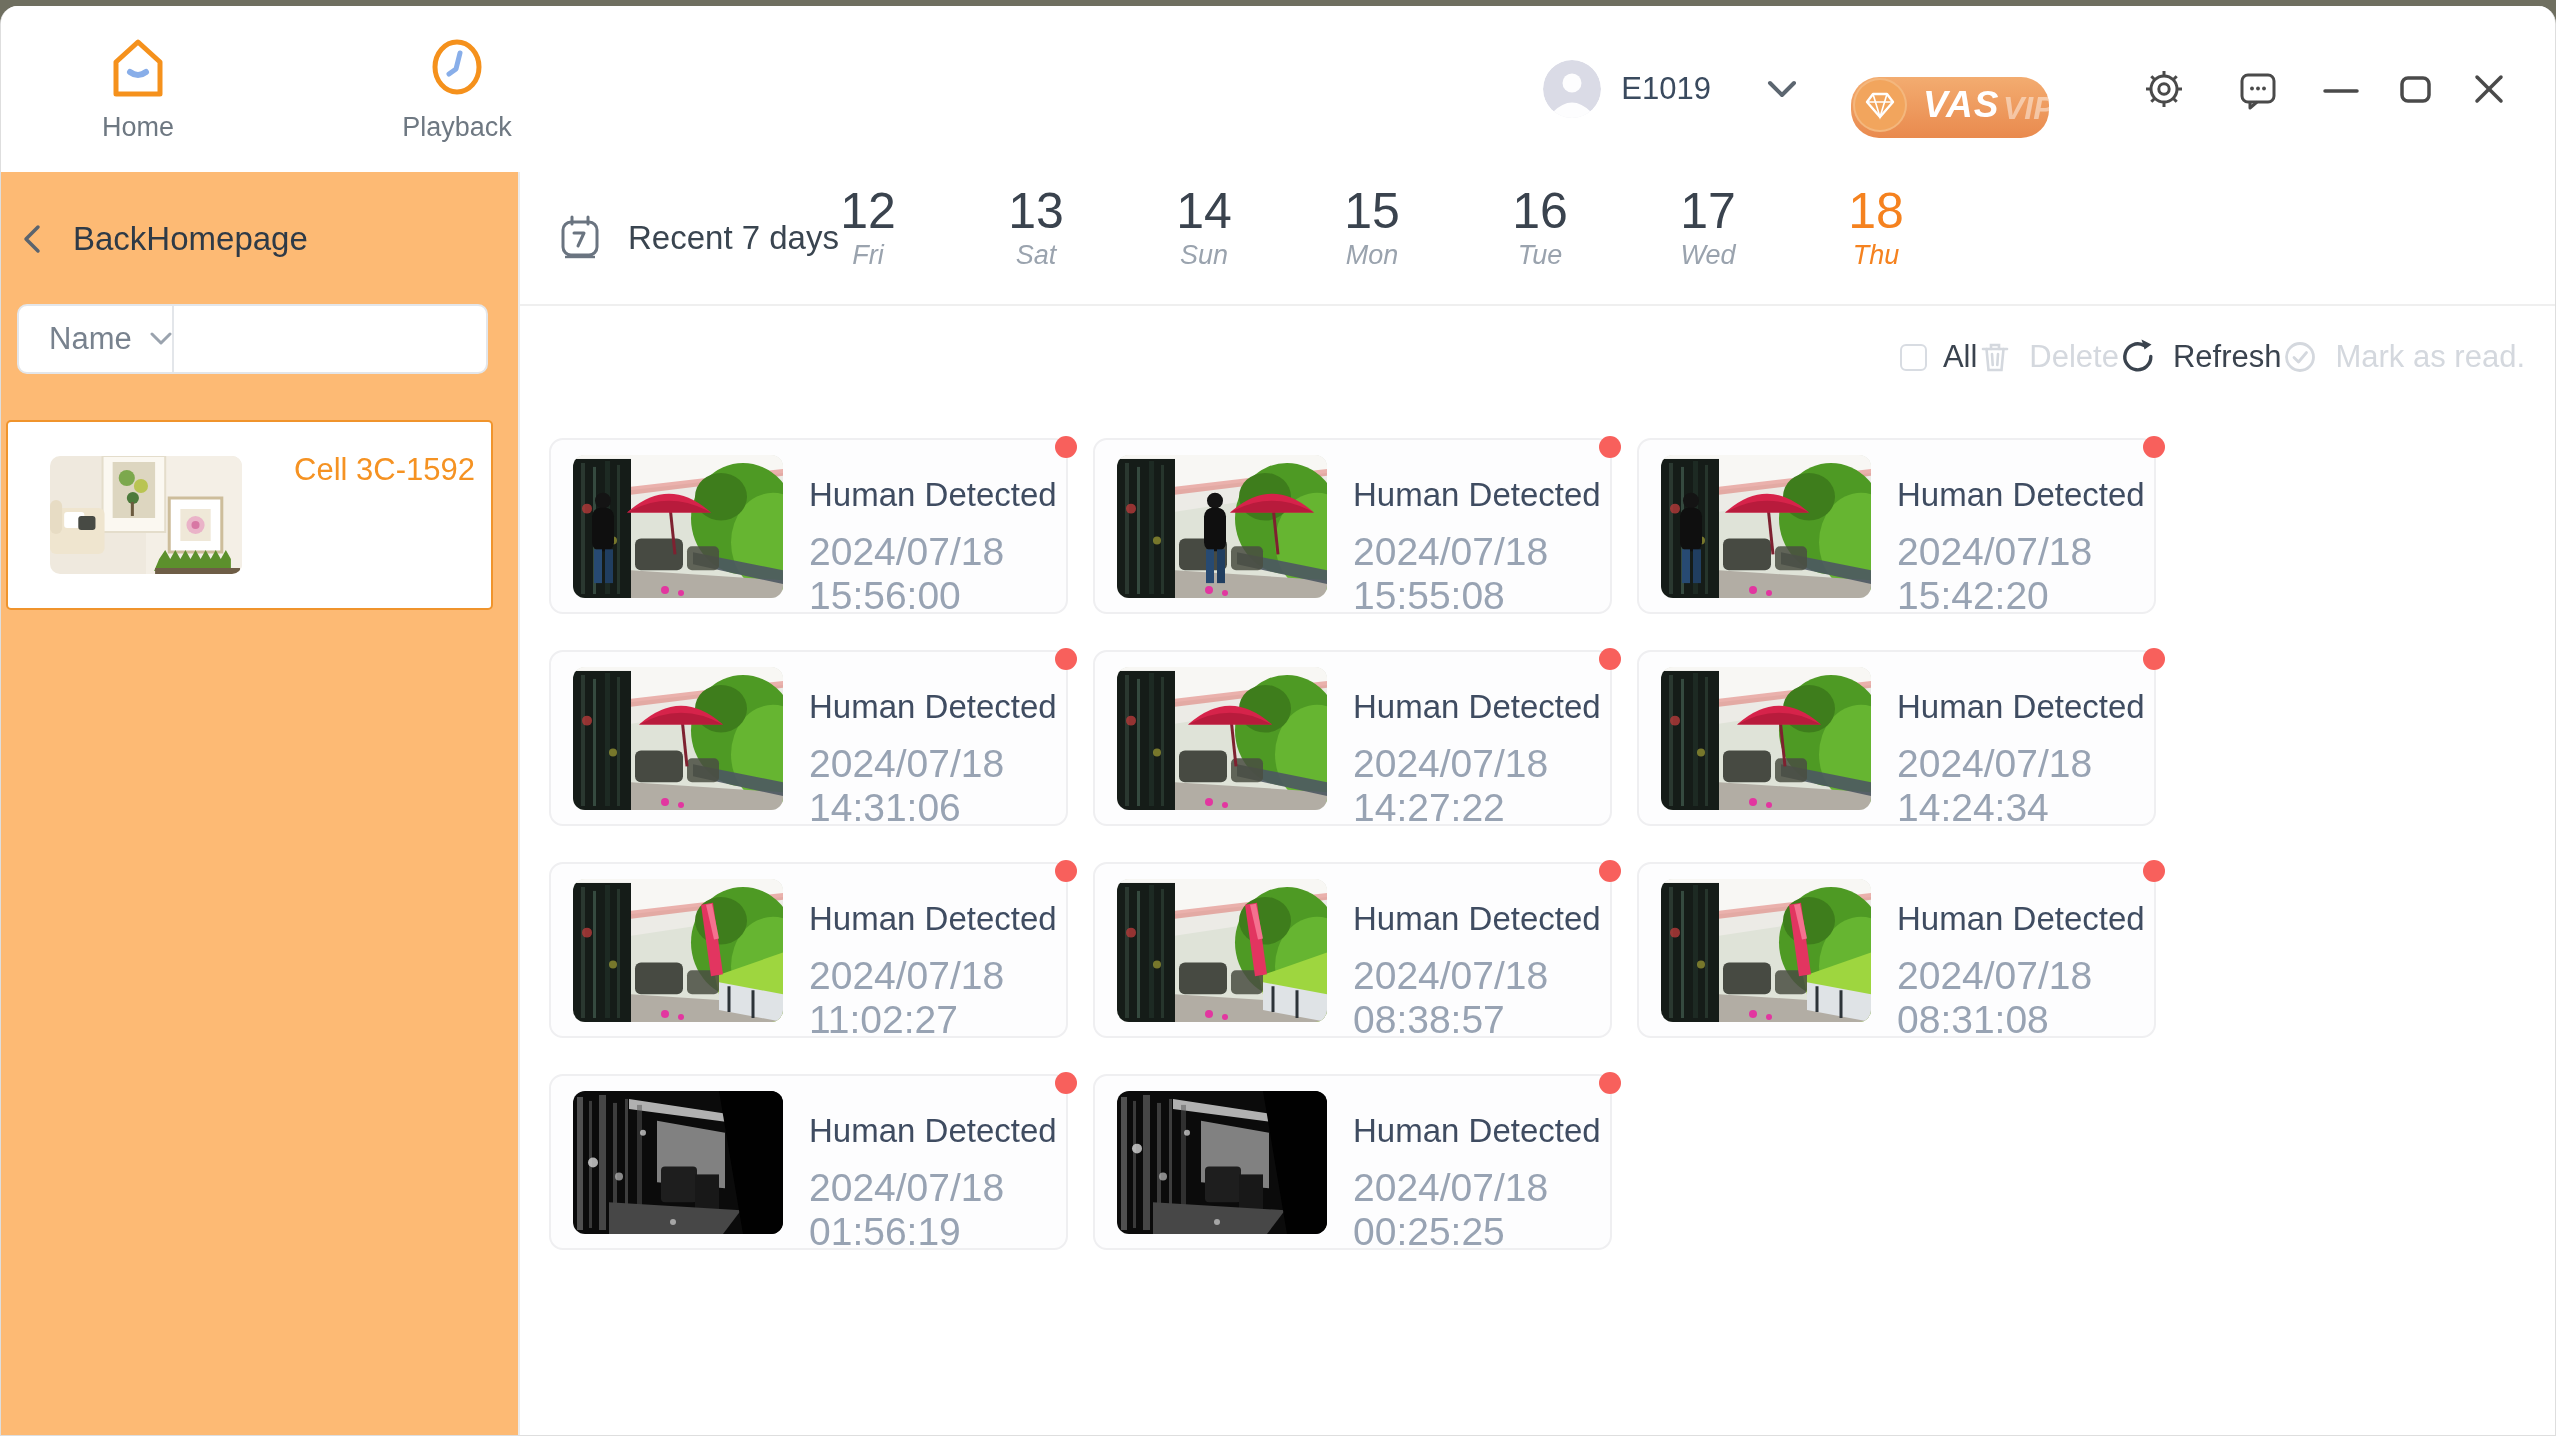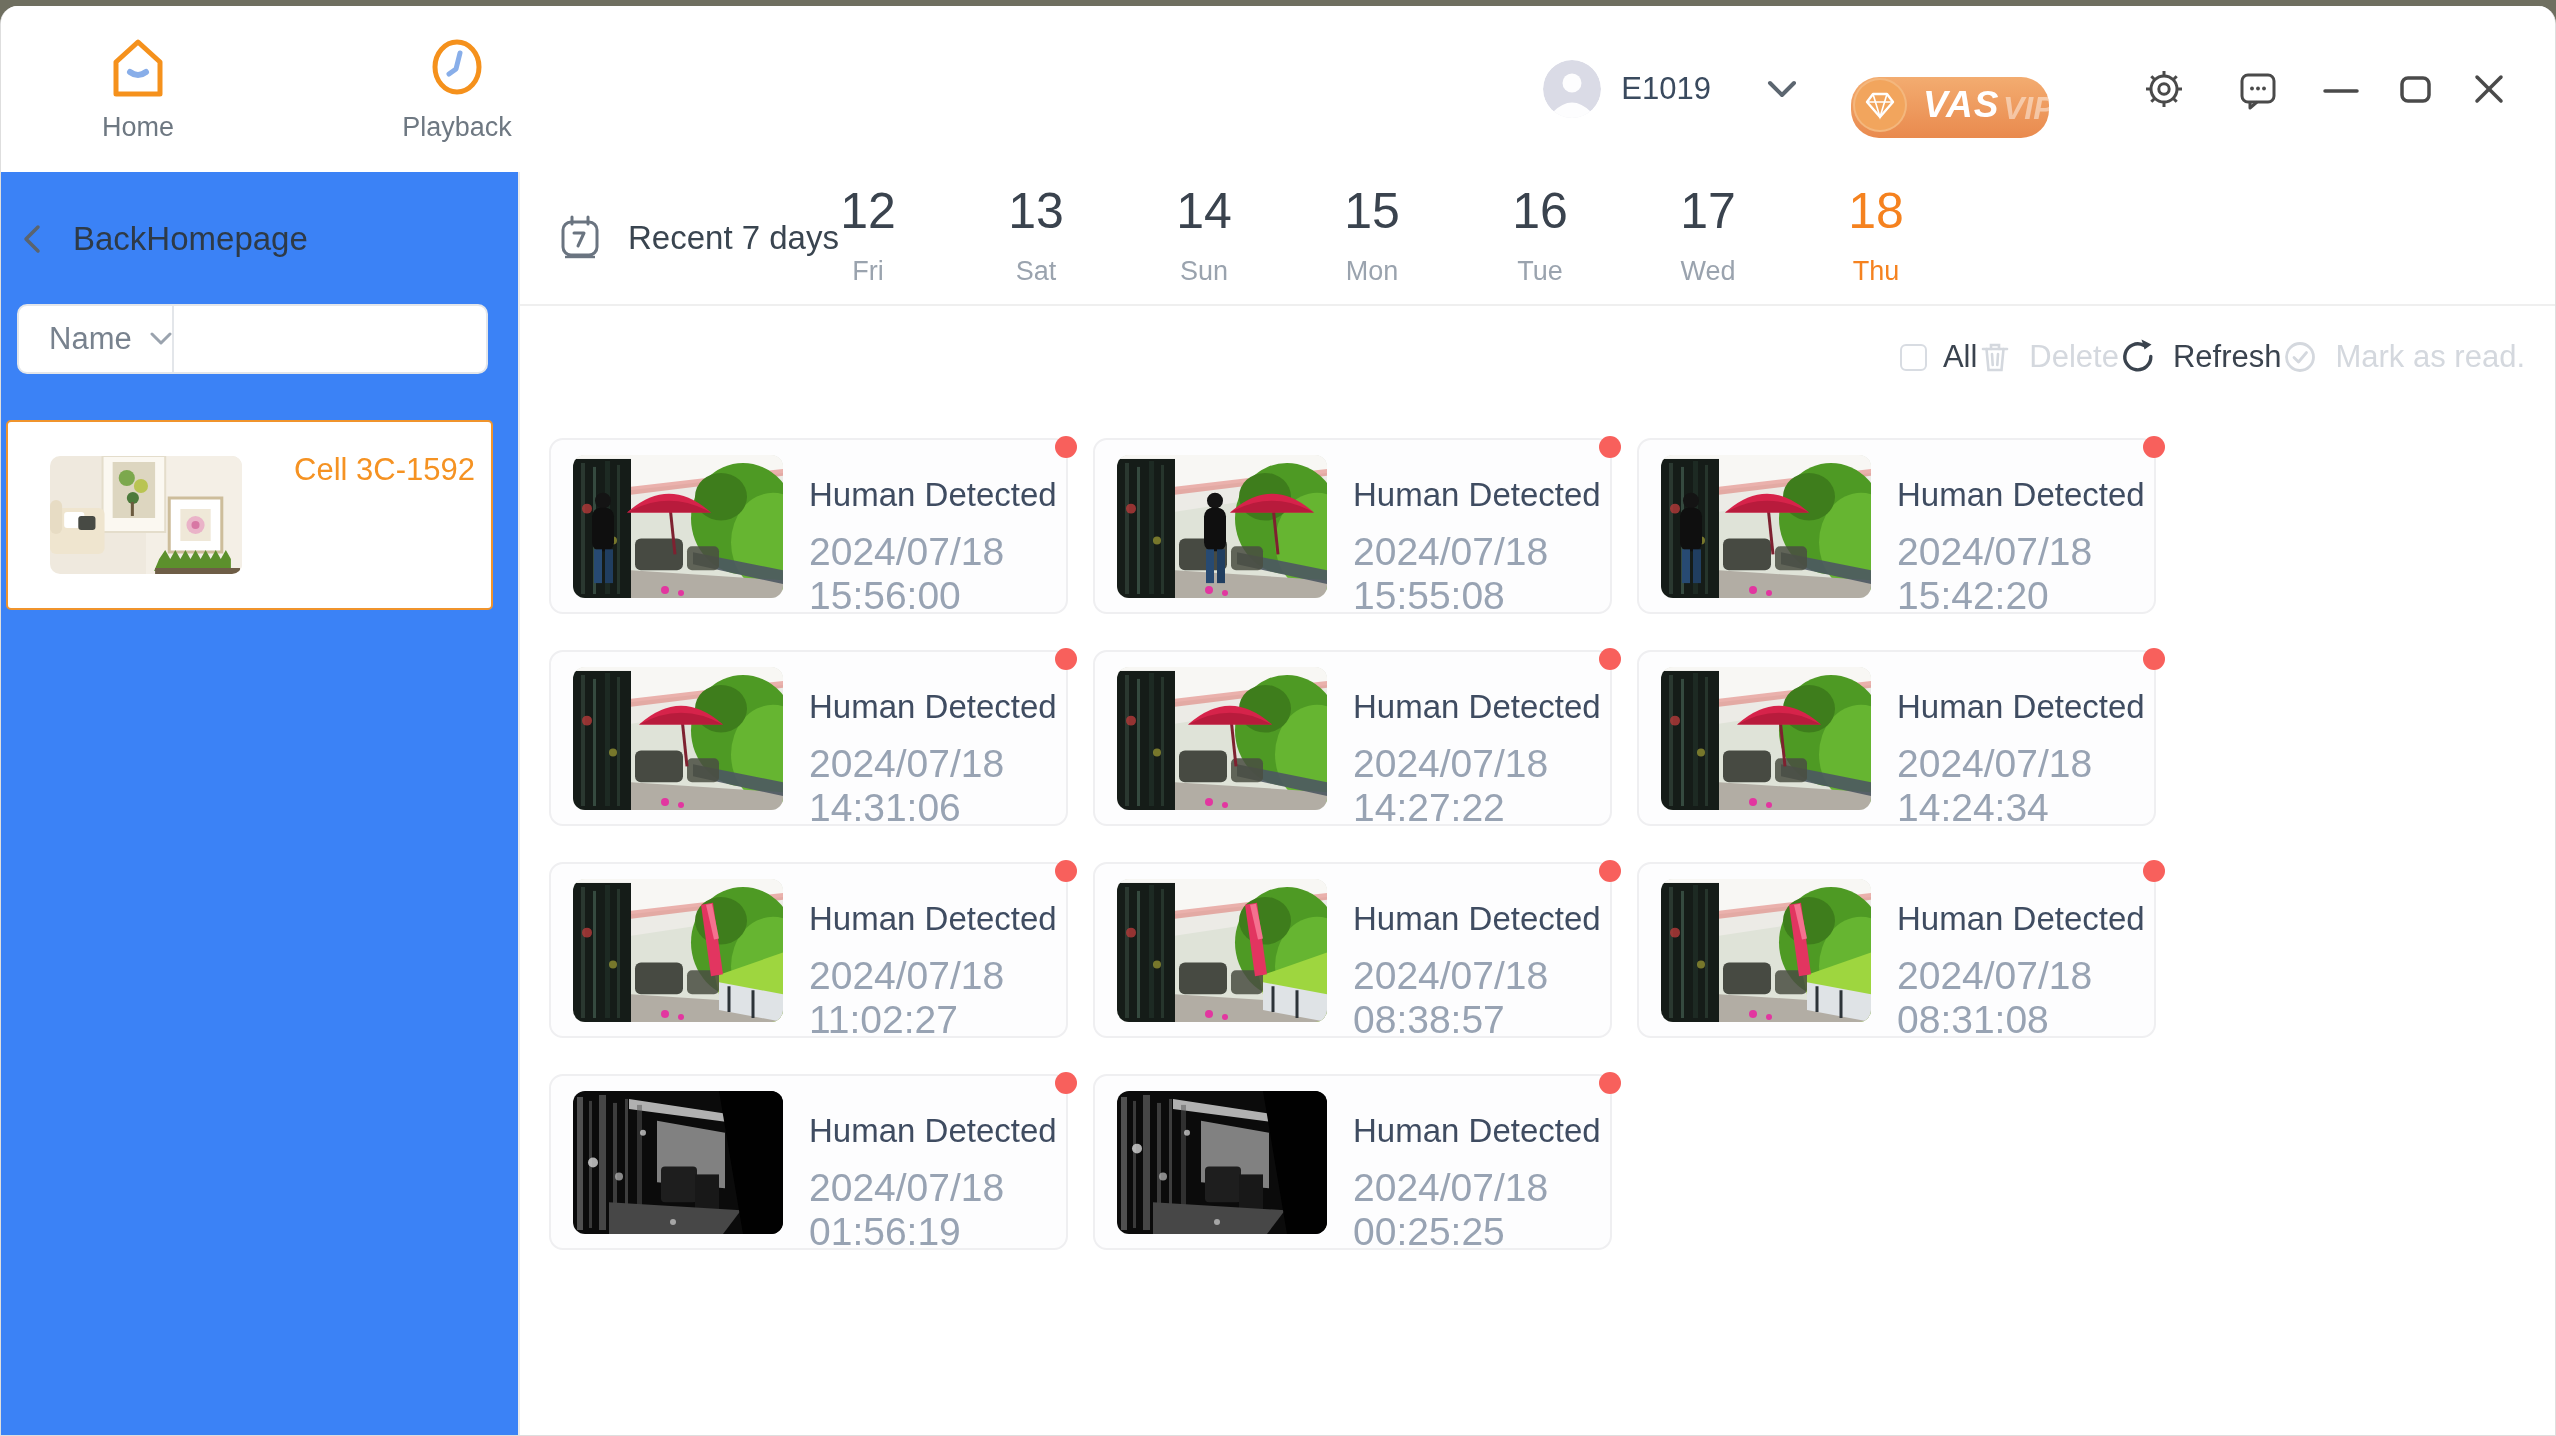--- a/index.html
+++ b/index.html
@@ -22,21 +22,21 @@
     background:linear-gradient(180deg,#f3ac70,#e98a4e);overflow:hidden;display:flex;align-items:center;margin-top:36px;}
   .vas-circle{position:absolute;left:2px;top:1px;width:54px;height:54px;border-radius:50%;
     background:#f2a55d;border:2px solid #fff3;display:flex;align-items:center;justify-content:center;box-sizing:border-box;}
   .vas-label{position:absolute;left:72px;top:7px;font-size:37px;font-weight:bold;font-style:italic;color:#fff;letter-spacing:1px;}
   .vas-suffix{position:absolute;left:152px;top:13px;font-size:32px;font-weight:bold;font-style:italic;color:rgba(255,255,255,.45);}
   .sys-icon{margin-left:48px;display:flex;cursor:pointer;}
   .sys-icon.first{margin-left:92px;}
 
   
   .content{position:absolute;top:166px;left:0;right:0;bottom:0;}
-  .sidebar{position:absolute;left:0;top:0;bottom:0;width:517px;border-right:2px solid #ebebeb;background:#3b82f6;text-decoration:underline;}
+  .sidebar{position:absolute;left:0;top:0;bottom:0;width:517px;border-right:2px solid #ebebeb;background:#fdba74;text-decoration:underline;}
   .main{position:absolute;left:519px;top:0;right:0;bottom:0;background:#fff;}
 
   
   .back-row{position:absolute;left:20px;top:48px;display:flex;align-items:center;gap:30px;cursor:pointer;}
   .back-label{font-size:33px;color:#2e3a47;}
   .filter-box{position:absolute;left:16px;top:132px;width:471px;height:70px;border:2px solid #e3e6ea;
     border-radius:10px;display:flex;align-items:stretch;box-sizing:border-box;background:#fff;}
   .filter-left{width:183px;border-right:2px solid #e3e6ea;display:flex;align-items:center;padding-left:30px;gap:18px;cursor:pointer;justify-content:space-between;}
   .filter-left .name-label{font-size:31px;color:#78828e;}
   .filter-right{flex:1;display:flex;align-items:center;position:relative;}
@@ -48,21 +48,21 @@
   .camera-thumb svg{display:block;width:100%;height:100%;}
   .camera-name{position:absolute;left:286px;top:30px;font-size:31px;color:#f59222;}
 
   
   .date-bar{position:absolute;left:0;top:0;right:0;height:132px;border-bottom:2px solid #efefef;}
   .recent{position:absolute;left:36px;top:0;height:132px;display:flex;align-items:center;gap:24px;cursor:pointer;}
   .recent-label{font-size:33px;color:#3a4550;}
   .days{position:absolute;left:288px;top:10px;display:flex;gap:48px;}
   .day-tab{width:120px;text-align:center;cursor:pointer;}
   .day-num{font-size:50px;line-height:58px;color:#3a434e;}
-  .day-name{margin-top:16px;font-size:27px;color:#9aa3ae;}
+  .day-name{margin-top:0;font-size:27px;color:#9aa3ae;font-style:italic;}
   .day-tab.selected .day-num,.day-tab.selected .day-name{color:#f5821f;}
 
   
   .toolbar{position:absolute;right:30px;top:152px;height:66px;display:flex;align-items:center;}
   .toolbar-item{display:flex;align-items:center;gap:16px;font-size:31px;color:#3a434e;cursor:pointer;}
   .toolbar-item.disabled{color:#d4d8de;}
   .checkbox{width:27px;height:27px;border:2px solid #d8dce2;border-radius:6px;background:#fff;box-sizing:border-box;}
 
   
   .events-grid{position:absolute;left:29px;top:266px;display:grid;

